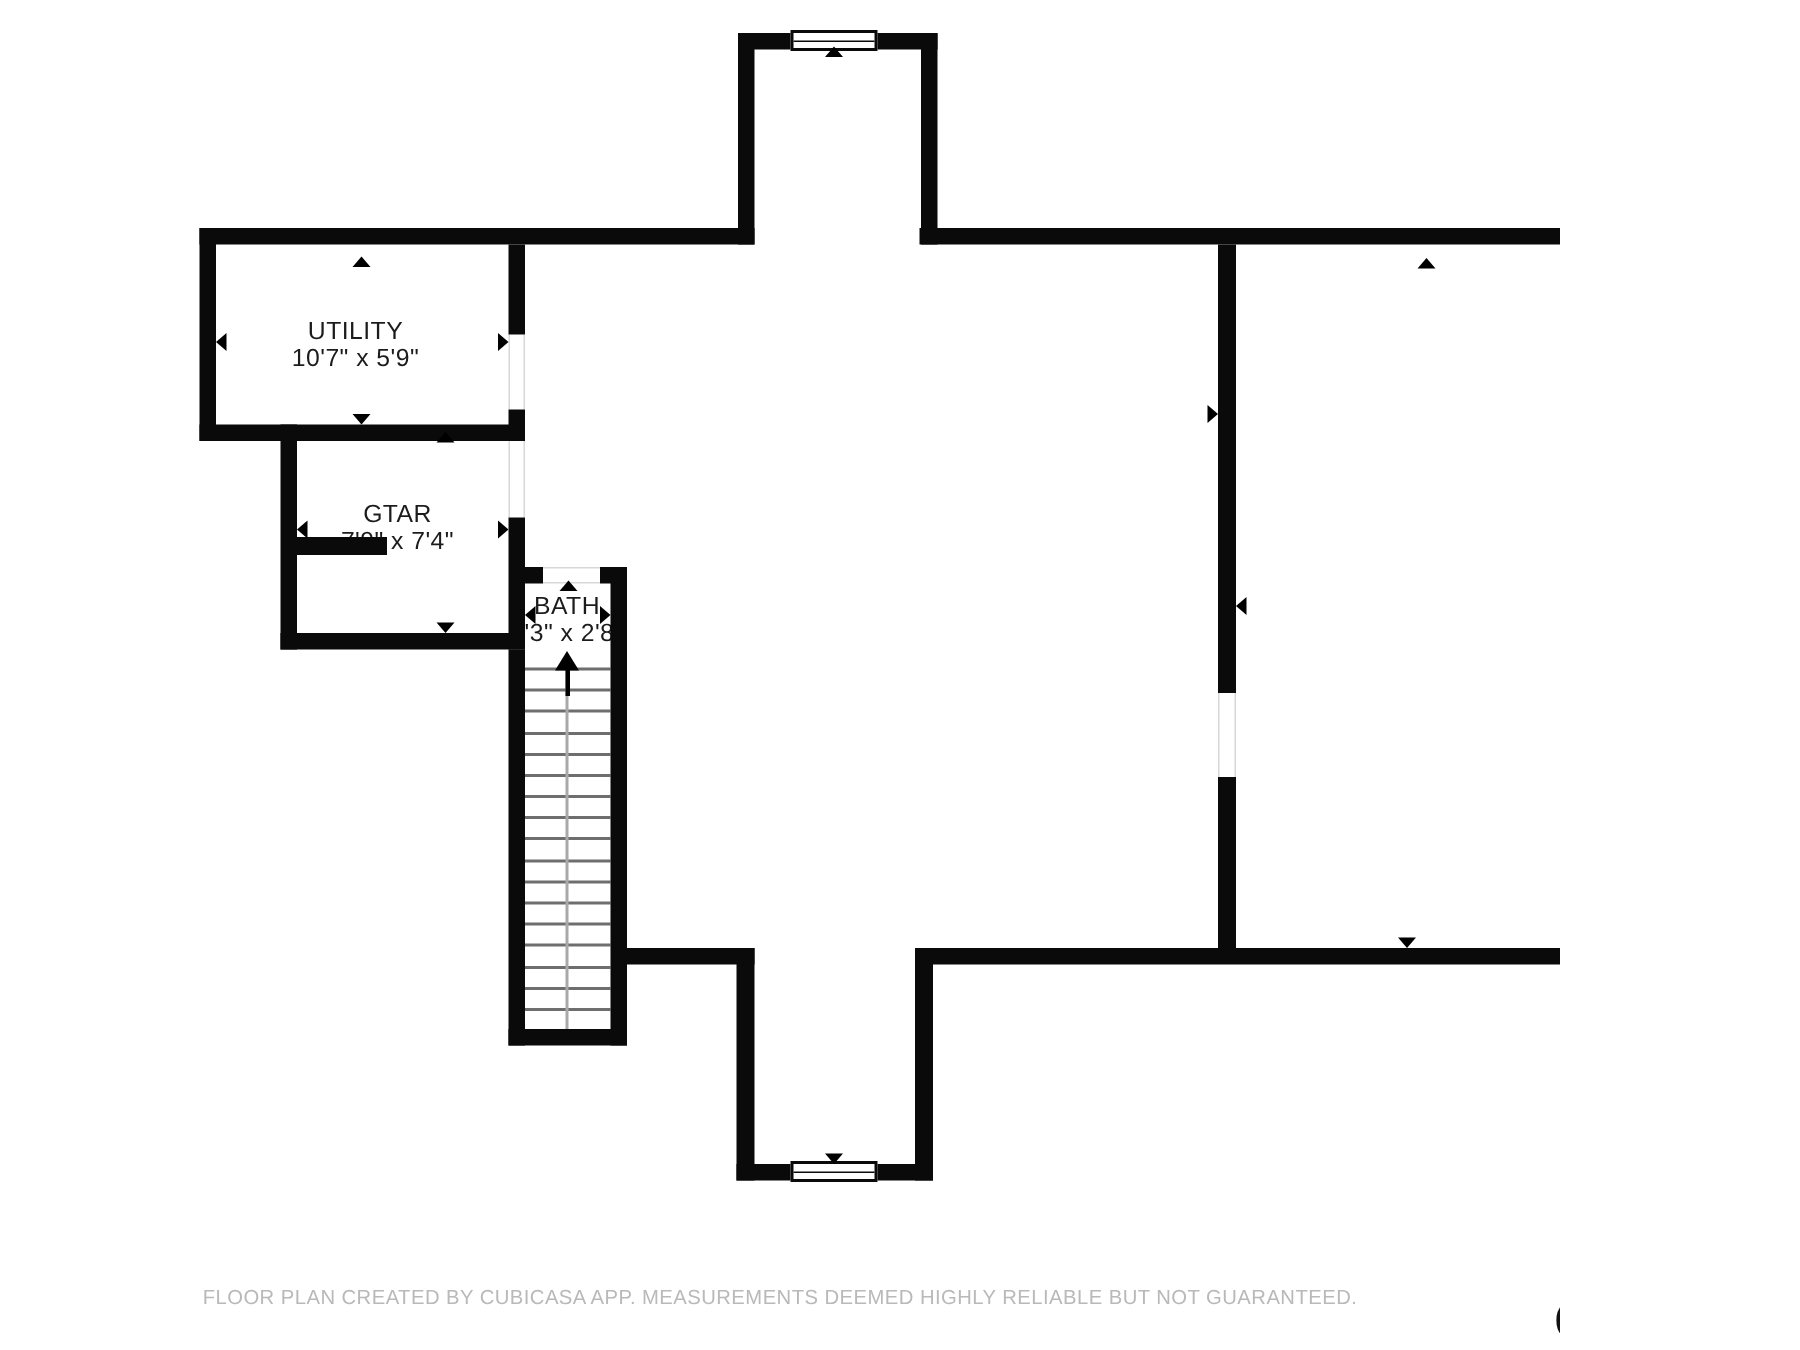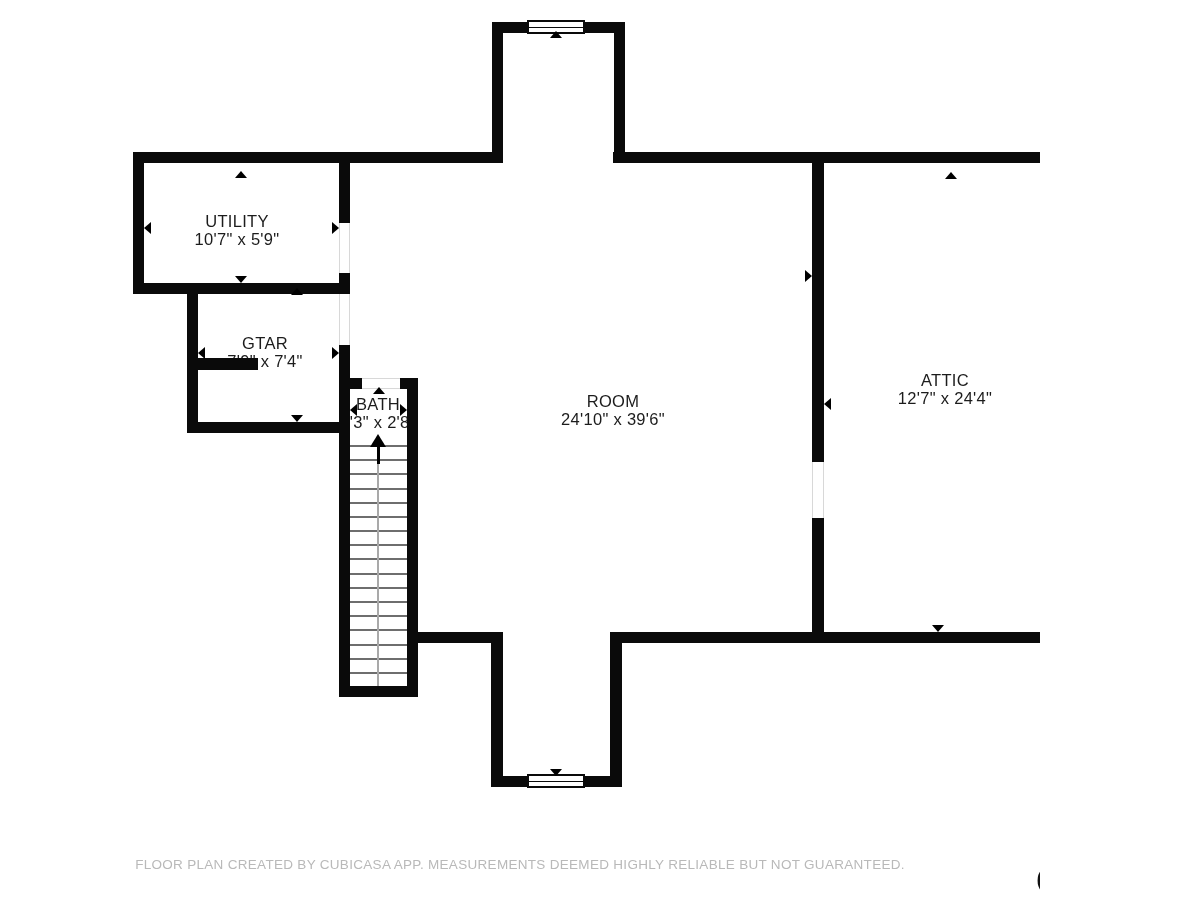--- a/index.html
+++ b/index.html
@@ -60,28 +60,20 @@
     <div>UTILITY</div>
     <div>10'7" x 5'9"</div>
   </div>
   <div class="room-label" style="left:185px;top:335px;width:160px;">
     <div>GTAR</div>
     <div>7'9" x 7'4"</div>
   </div>
   <div class="room-label" style="left:308px;top:396px;width:140px;">
     <div>BATH</div>
     <div>3'3" x 2'8"</div>
-  </div>
-  <div class="room-label" style="left:523px;top:393px;width:180px;">
-    <div>ROOM</div>
-    <div>24'10" x 39'6"</div>
-  </div>
-  <div class="room-label" style="left:855px;top:372px;width:180px;">
-    <div>ATTIC</div>
-    <div>12'7" x 24'4"</div>
   </div>
 
   <div class="window" style="left:527px;top:20px;width:58px;height:14px;">
       <div class="mid"></div>
     </div>
   <div class="window" style="left:527px;top:774px;width:58px;height:14px;">
       <div class="mid"></div>
     </div>
 
   <div id="logo">

